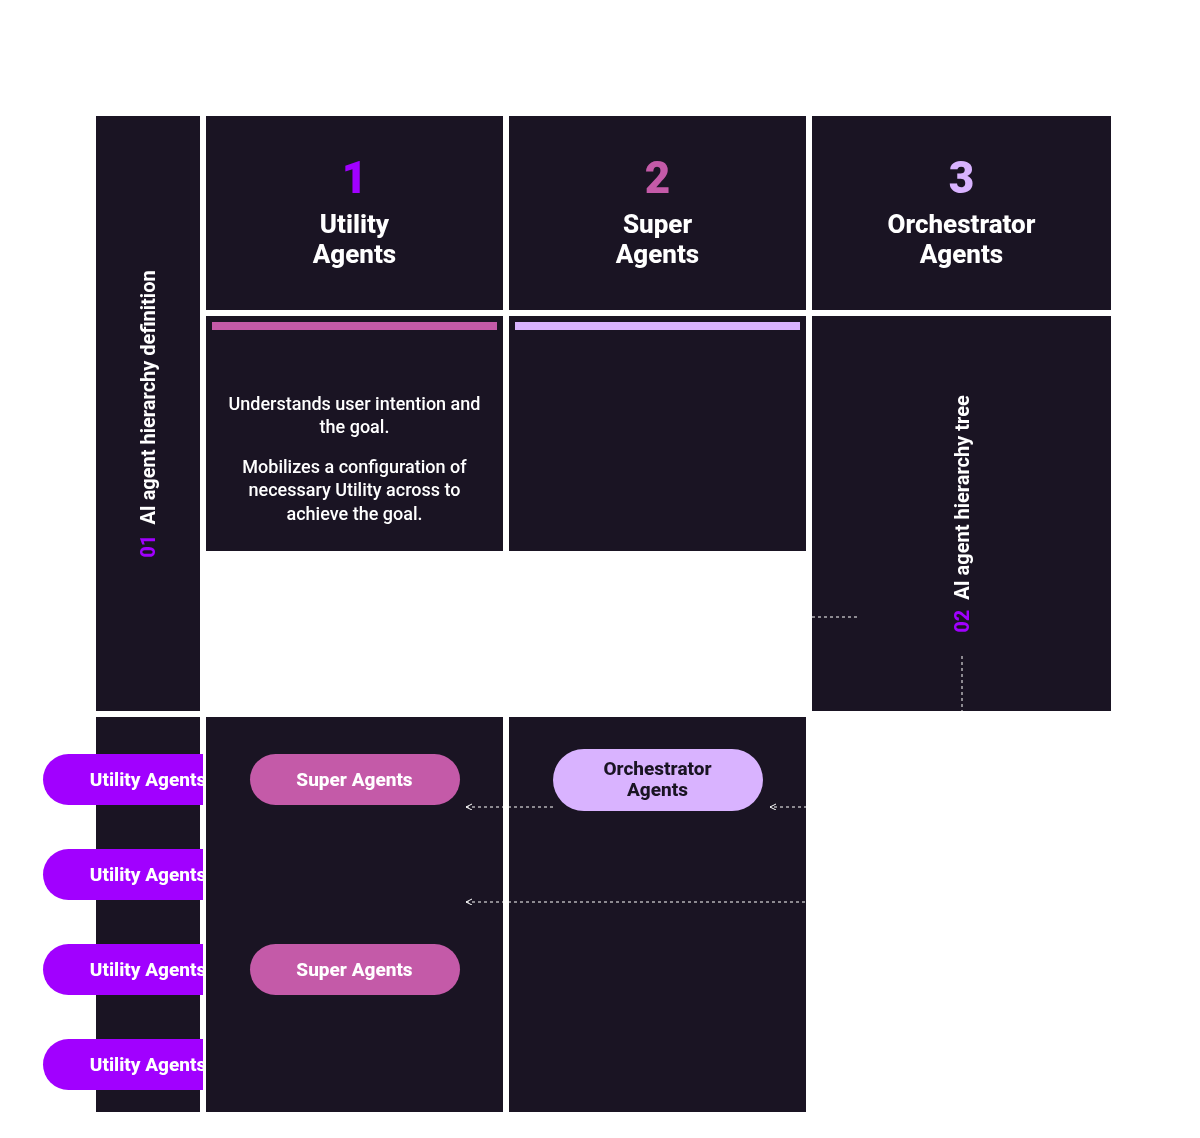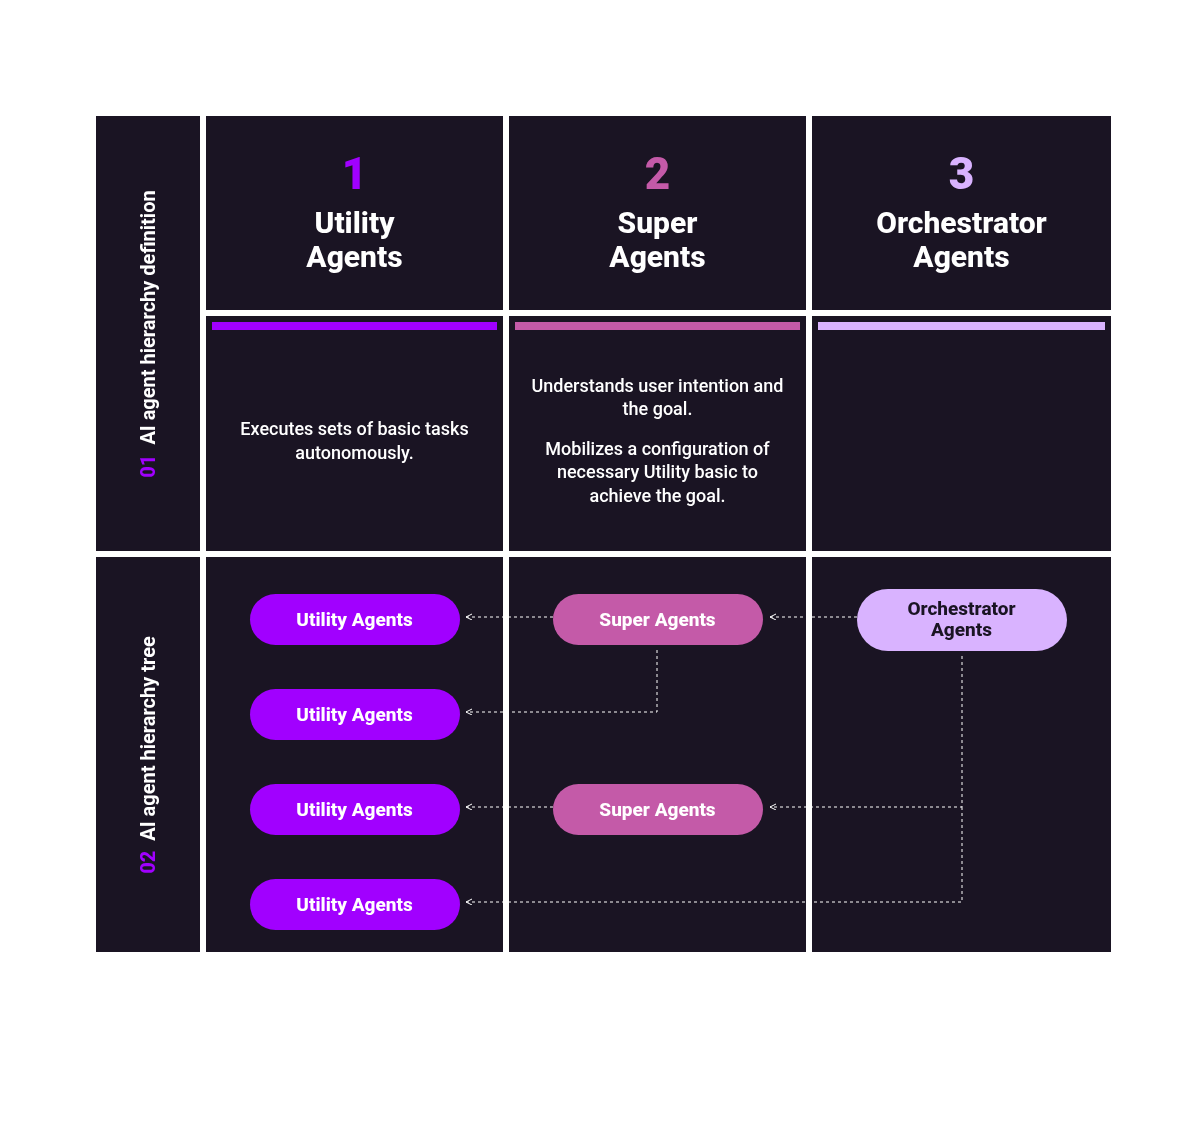--- a/index.html
+++ b/index.html
@@ -68,21 +68,21 @@
     justify-content: center;
     text-align: center;
   }
   .hdr-num {
     font-size: 44px;
     font-weight: 900;
     line-height: 1;
     margin-bottom: 10px;
   }
   .hdr-title {
-    font-size: 30px;
+    font-size: 26px;
     font-weight: 800;
     line-height: 1.15;
     white-space: pre-line;
   }
   
   .desc {
     padding-top: 0;
   }
   .accent {
     height: 8px;
@@ -94,20 +94,21 @@
     flex-direction: column;
     align-items: center;
     justify-content: center;
     text-align: center;
     padding: 18px 22px;
     height: calc(100% - 14px);
     box-sizing: border-box;
     font-size: 18px;
     line-height: 1.3;
     font-weight: 500;
+    margin-top: 18px;
   }
   .desc-body p { margin: 8px 0; }
   
   .tree {
     position: relative;
   }
   .pill {
     position: absolute;
     left: 50%;
     transform: translateX(-50%);
@@ -151,30 +152,24 @@
       <div class="hdr-title">Super
 Agents</div>
     </div>
     <div class="cell r1 hdr">
       <div class="hdr-num" style="color: rgb(217, 179, 255);">3</div>
       <div class="hdr-title">Orchestrator
 Agents</div>
     </div>
 
     <div class="cell r2 desc">
-      <div class="accent" style=";background:#a100ff"></div>
-      <div class="desc-body">
-        <p>Executes sets of basic tasks autonomously.</p>
-      </div>
-    </div>
-    <div class="cell r2 desc">
       <div class="accent" style=";background:#c45aa8"></div>
       <div class="desc-body">
         <p>Understands user intention and the goal.</p>
-        <p>Mobilizes a configuration of necessary Utility basic to achieve the goal.</p>
+        <p>Mobilizes a configuration of necessary Utility across to achieve the goal.</p>
       </div>
     </div>
     <div class="cell r2 desc">
       <div class="accent" style=";background:#d9b3ff"></div>
     </div>
 
     <div class="cell r3 side">
       <div class="side-inner">
         <span class="side-num">02</span>
         <span class="side-txt">AI agent hierarchy tree</span>

